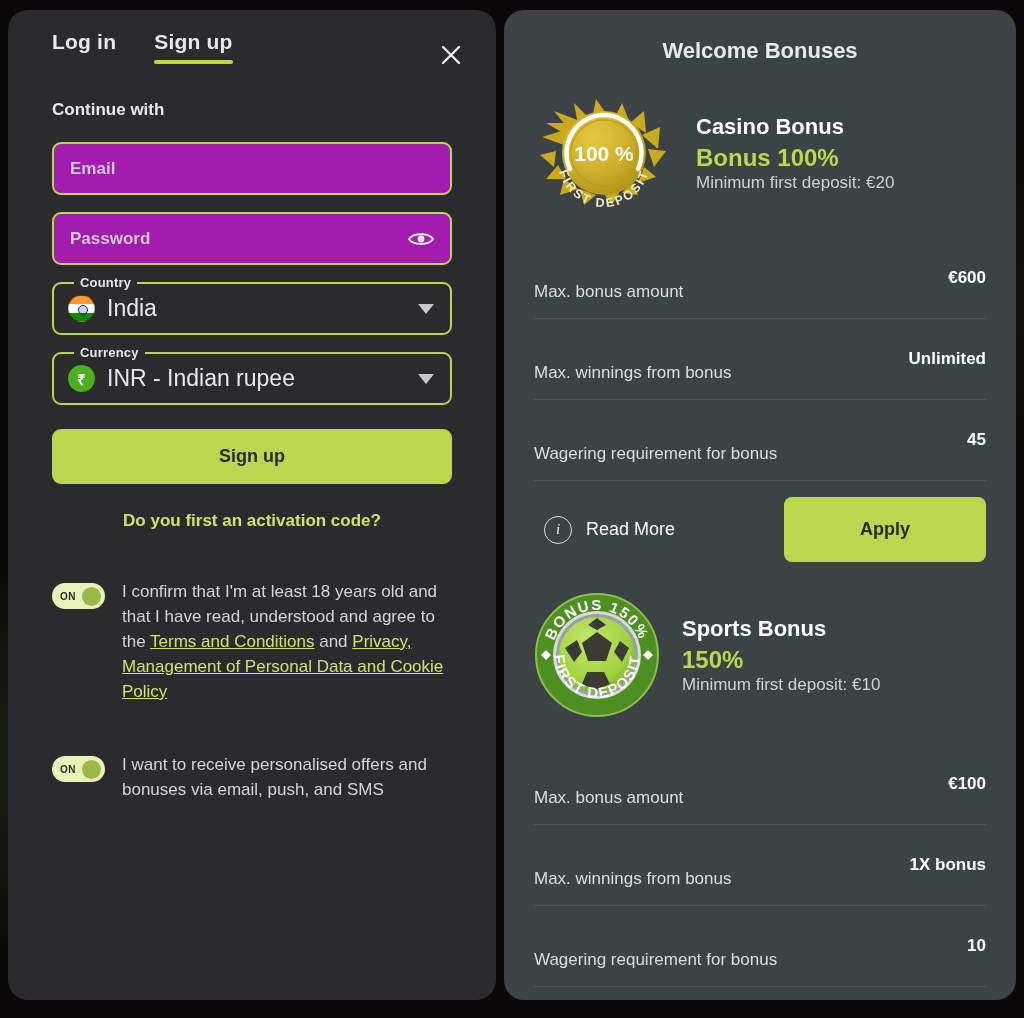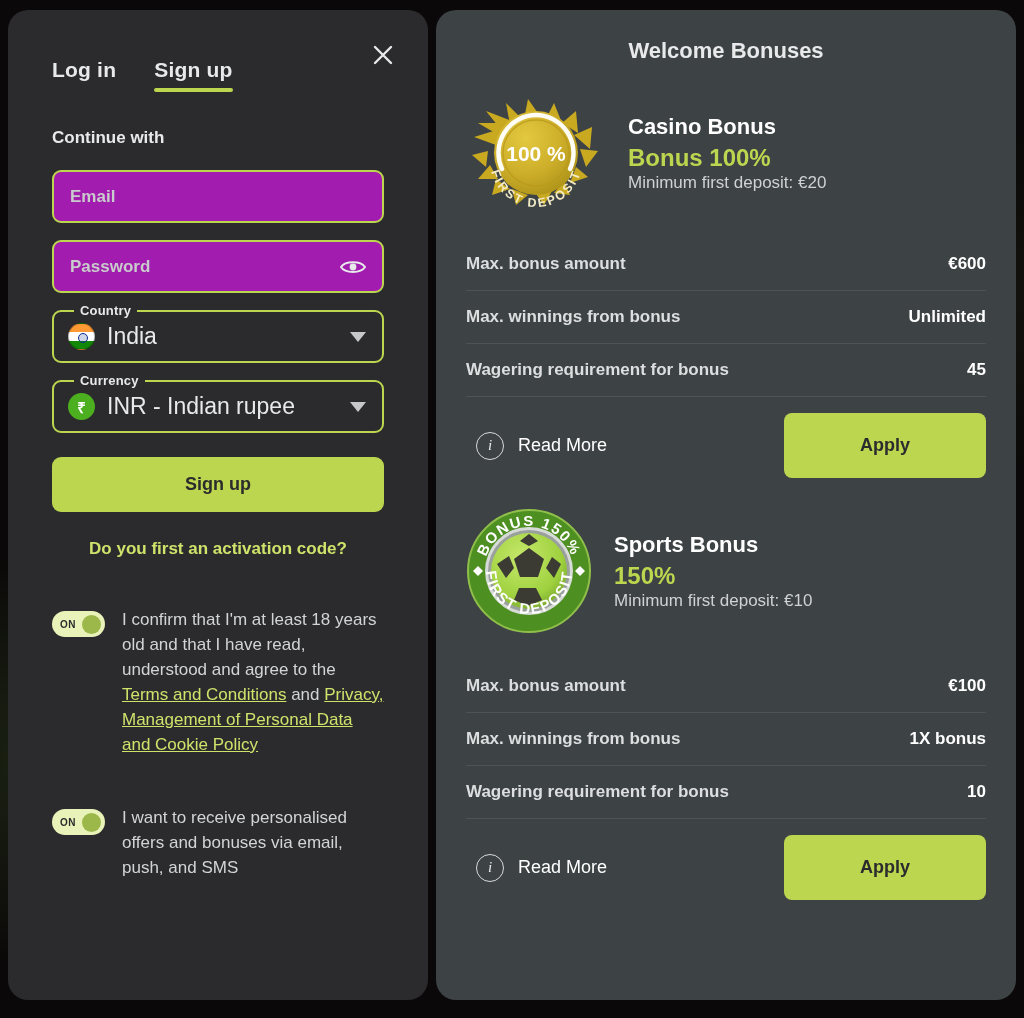--- a/index.html
+++ b/index.html
@@ -20,24 +20,24 @@
       radial-gradient(ellipse 420px 300px at 70px 760px, #1d2414 0%, rgba(10,8,8,0) 70%),
       radial-gradient(ellipse 300px 260px at 960px 300px, #16140e 0%, rgba(10,8,8,0) 70%),
       #0a0808;
     display: flex;
     gap: 8px;
     padding: 10px 8px 18px 8px;
   }
 
   
   .auth-panel {
-    width: 420px;
+    width: 488px;
     background: #2b2b2d;
     border-radius: 20px;
-    padding: 48px 44px 10px 44px;
+    padding: 20px 44px 10px 44px;
     position: relative;
     flex-shrink: 0;
   }
 
   .tabs {
     display: flex;
     align-items: flex-start;
     gap: 38px;
     margin-bottom: 30px;
     position: relative;
@@ -284,21 +284,21 @@
 
   .spec-row {
     display: flex;
     justify-content: space-between;
     align-items: center;
     padding: 16px 0;
     border-bottom: 1px solid #4e5356;
     font-size: 17px;
   }
   .spec-row:last-of-type { border-bottom: none; }
-  .spec-row .k { color: #dcdedf; font-weight: bold; }
+  .spec-row .k { color: #dcdedf; font-weight: normal; margin-top: 28px; }
   .spec-row .v { color: #ffffff; font-weight: bold; }
 
   .actions {
     display: flex;
     align-items: center;
     justify-content: space-between;
     margin-top: 16px;
     padding: 0 0 0 10px;
   }
   .read-more {

